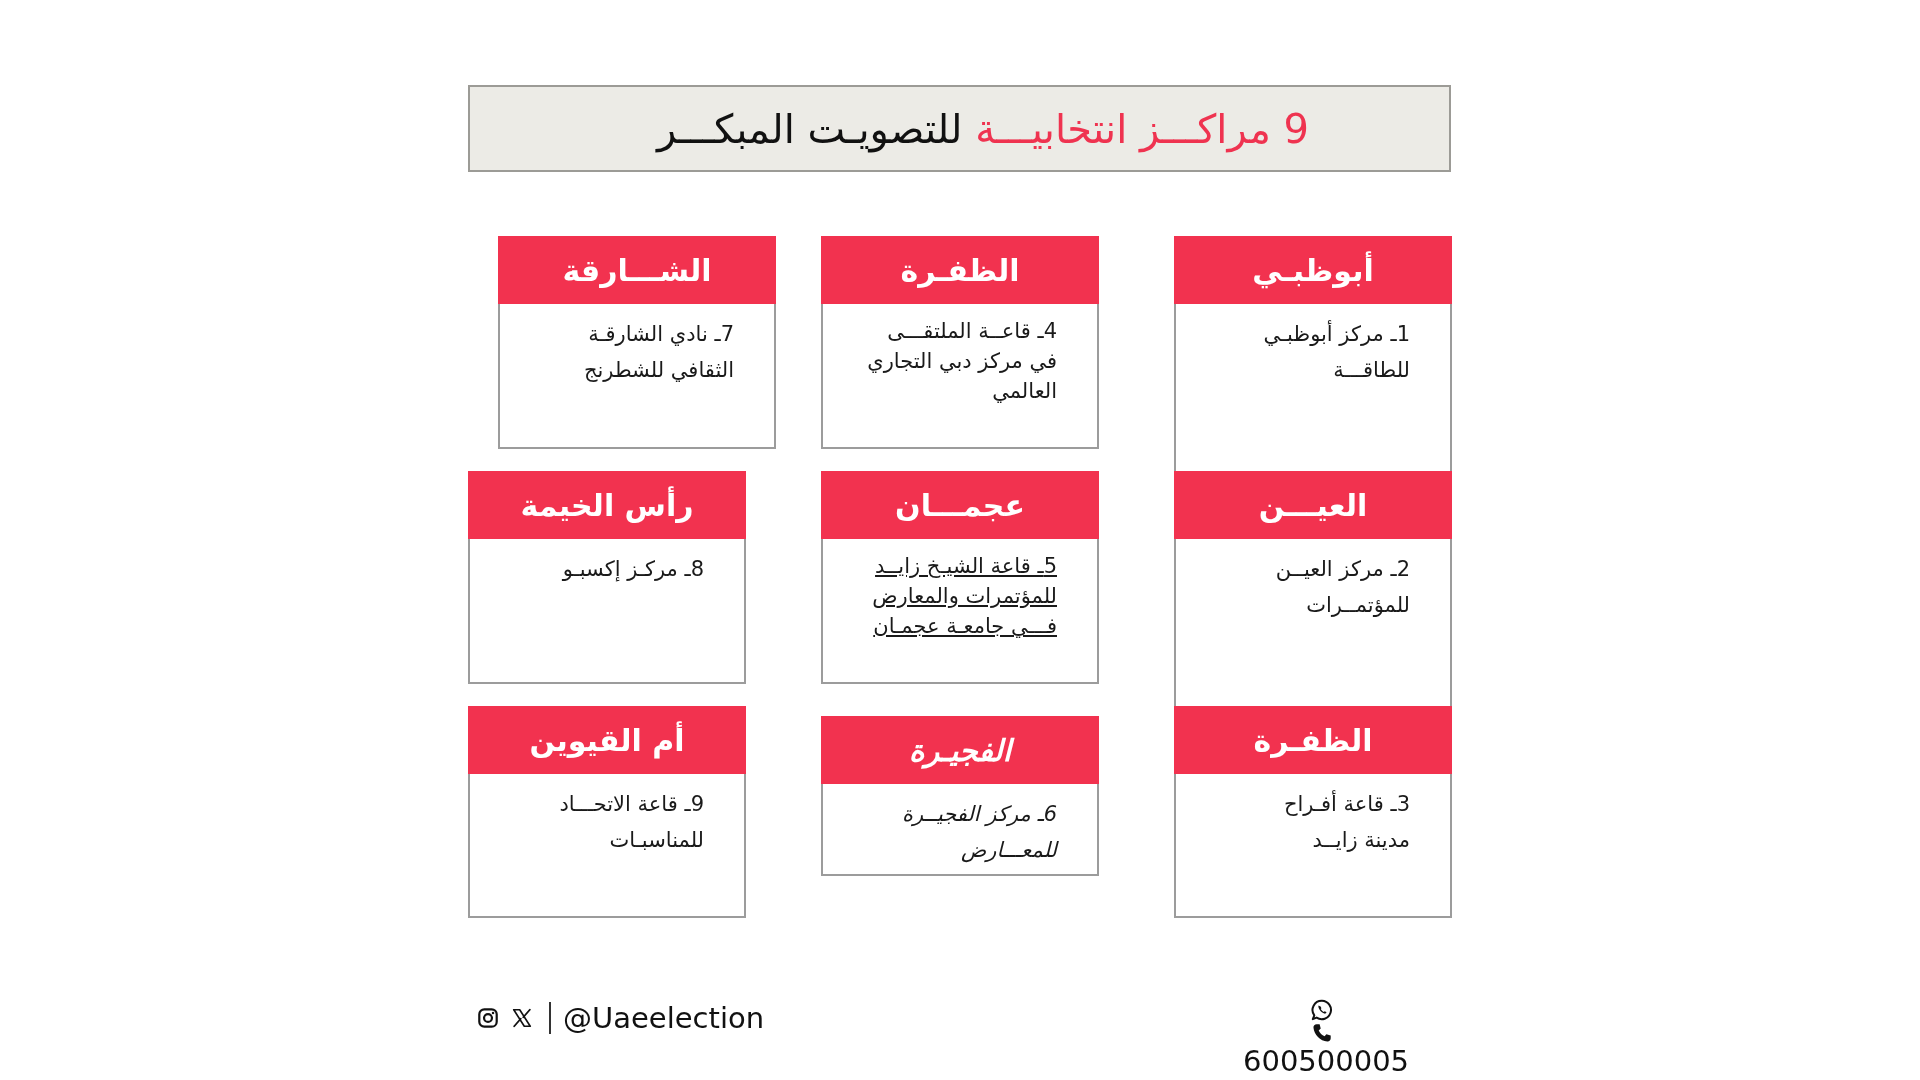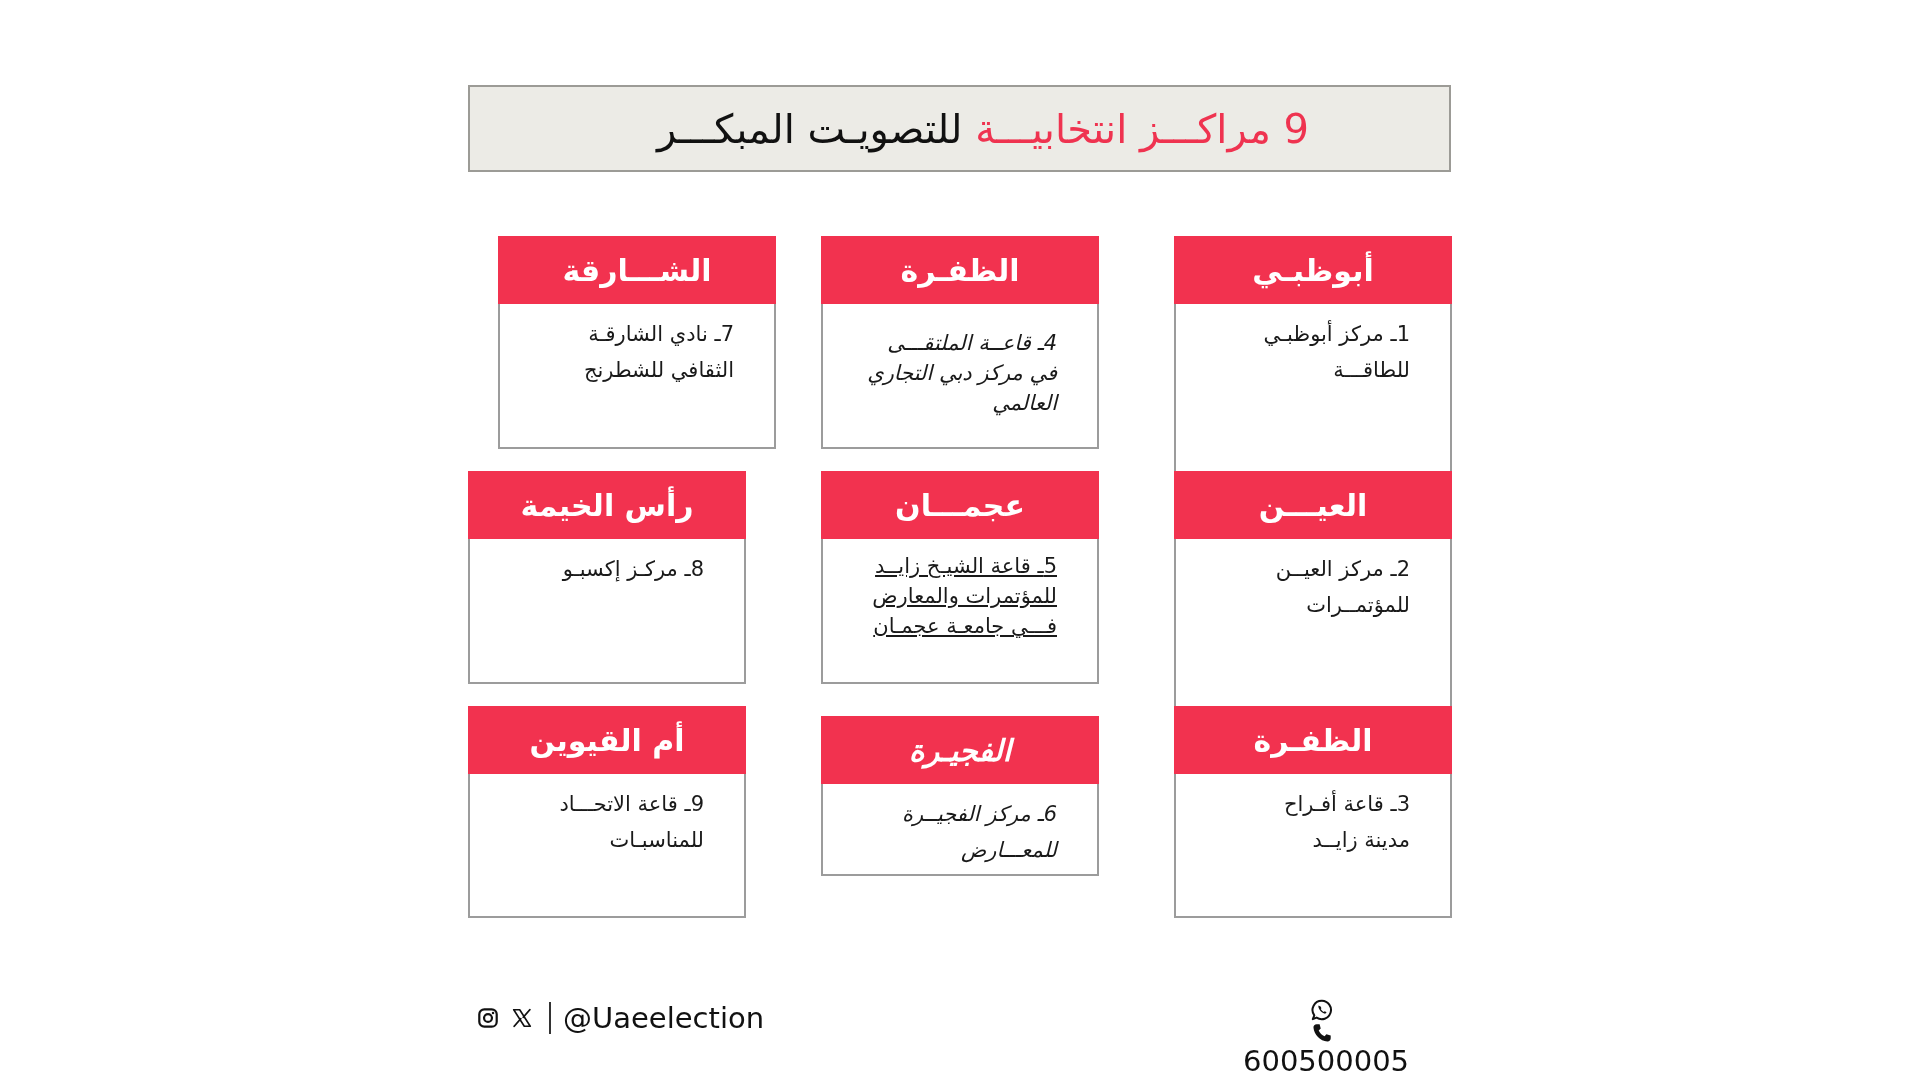--- a/index.html
+++ b/index.html
@@ -175,21 +175,21 @@
       <div class="card-body">
         <span class="line">3ـ قاعة أفـراح</span>
         <span class="line">مدينة زايــد</span>
       </div>
     </div>
   </div>
 
   <div class="column col-mid">
     <div class="card" style="top:0; height:213px;">
       <div class="card-header">الظفـرة</div>
-      <div class="card-body" style="padding-top:24px; line-height:30px;font-style:italic;">
+      <div class="card-body" style="padding-top:12px; line-height:30px;">
         <span class="line">4ـ قاعــة الملتقـــى</span>
         <span class="line">في مركز دبي التجاري</span>
         <span class="line">العالمي</span>
       </div>
     </div>
     <div class="card" style="top:235px; height:213px;">
       <div class="card-header">عجمـــان</div>
       <div class="card-body" style="line-height:30px;text-decoration:underline;">
         <span class="line">5ـ قاعة الشيـخ زايــد</span>
         <span class="line">للمؤتمرات والمعارض</span>

